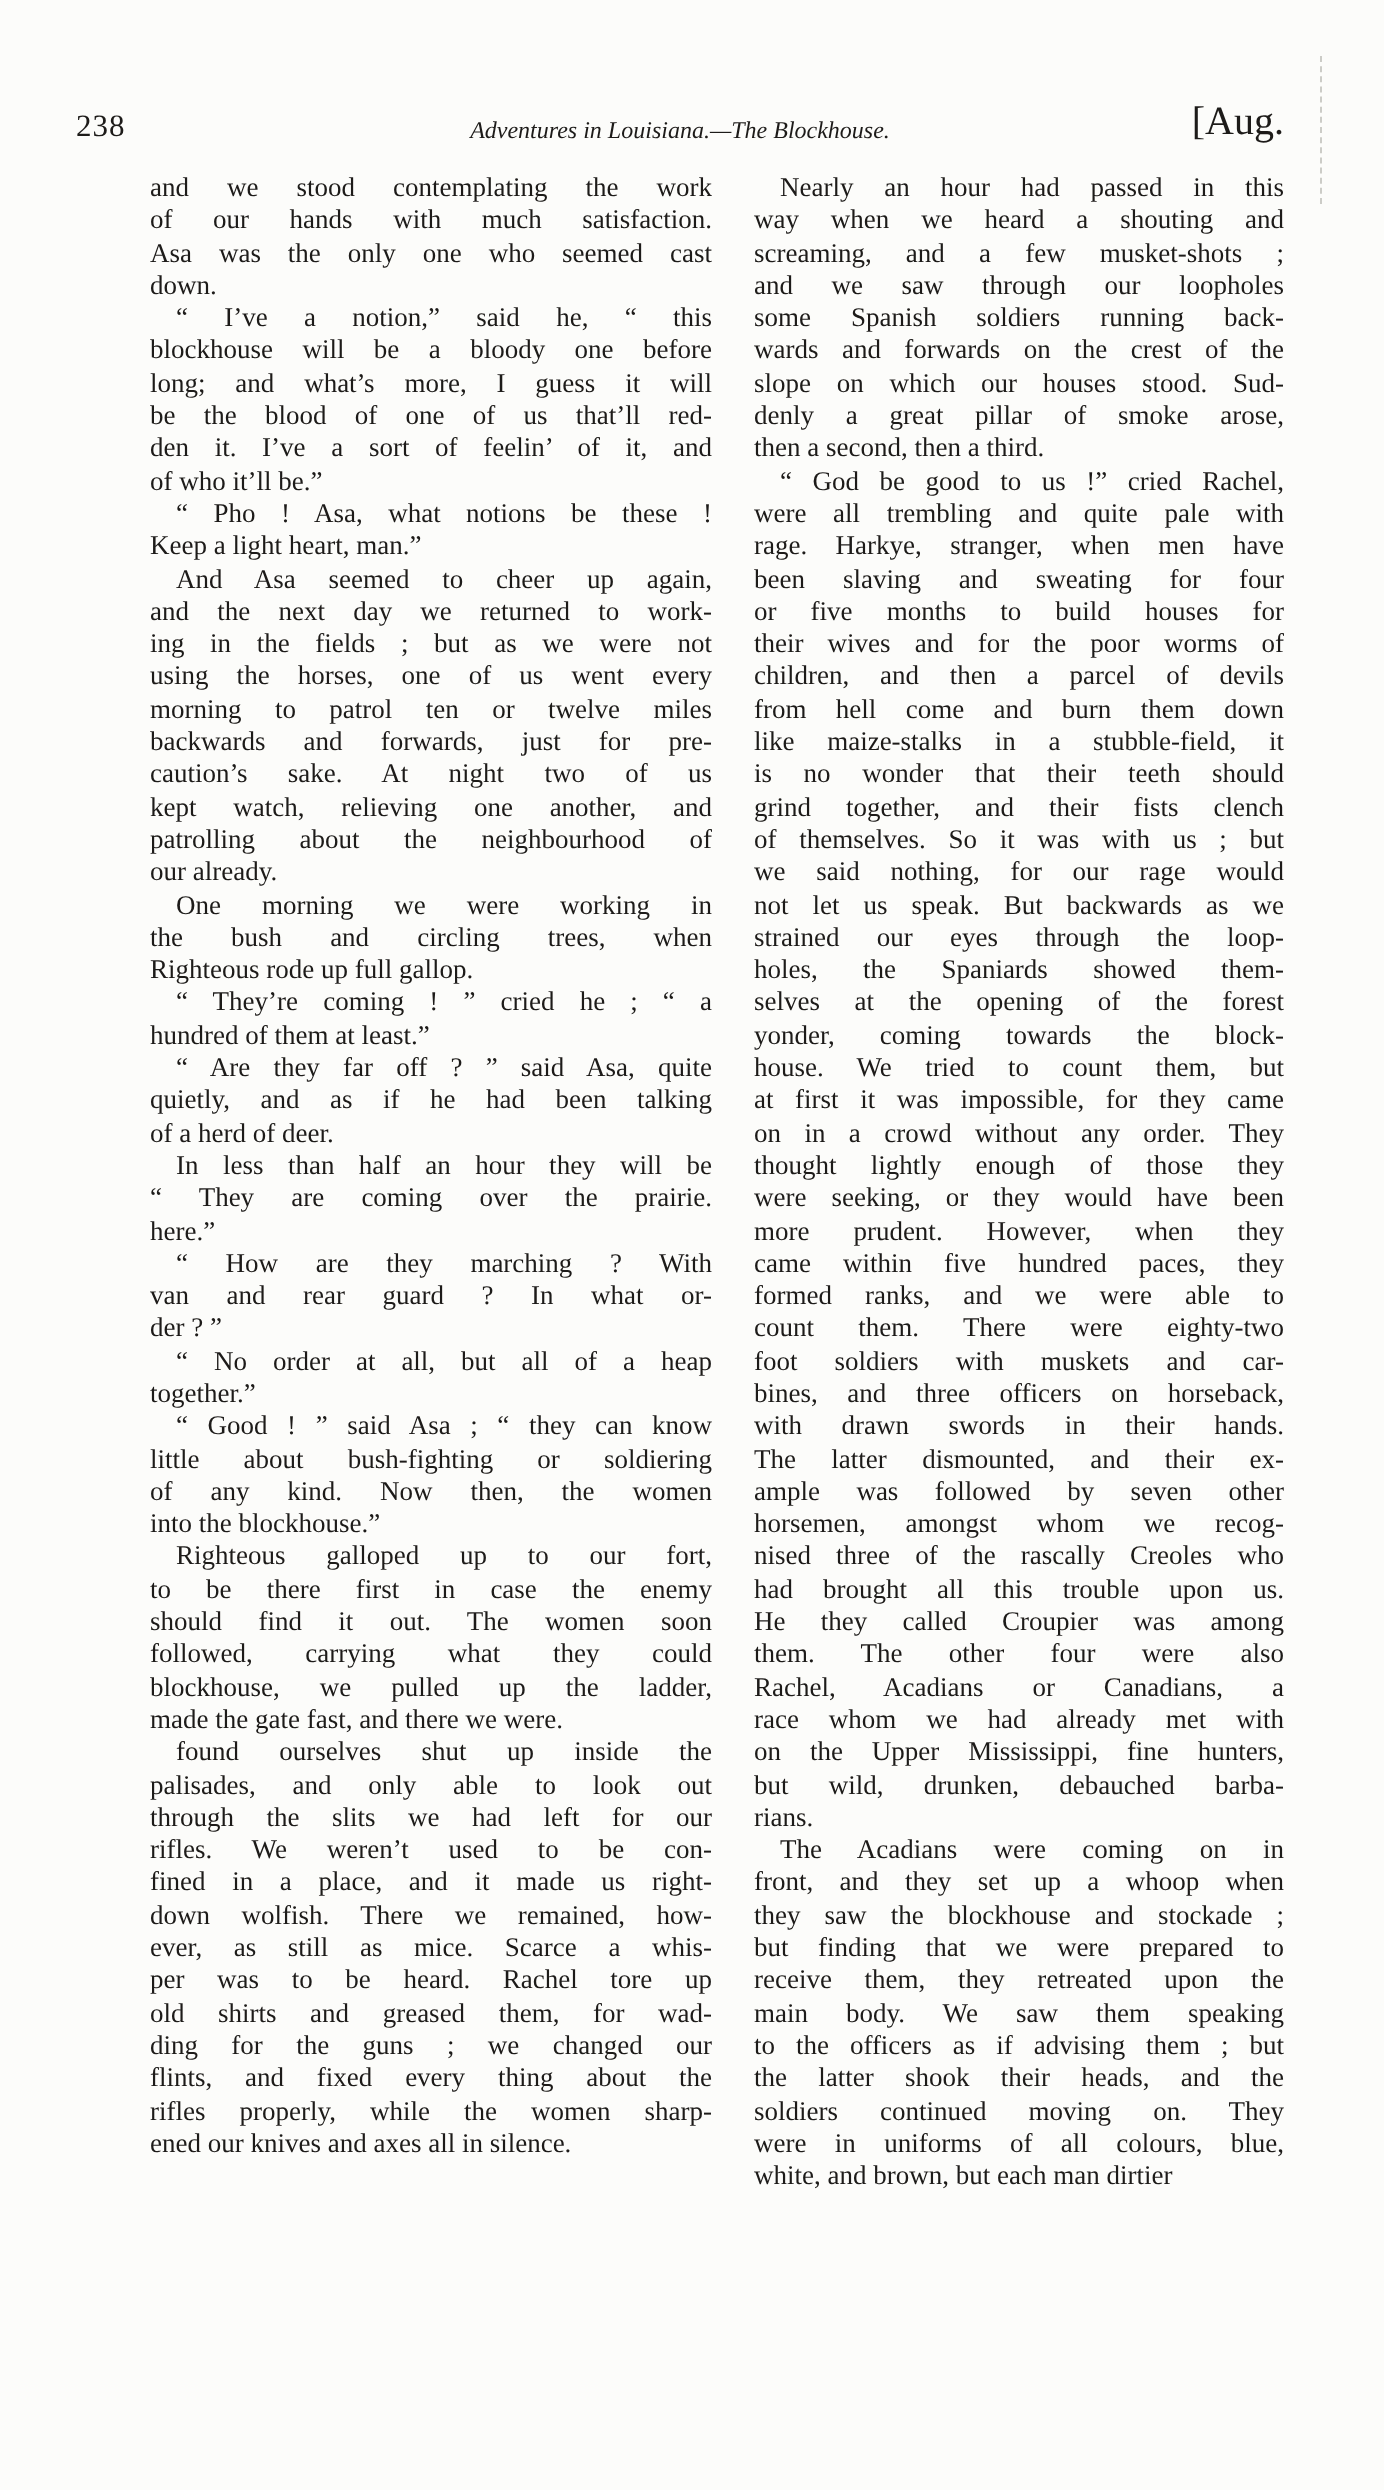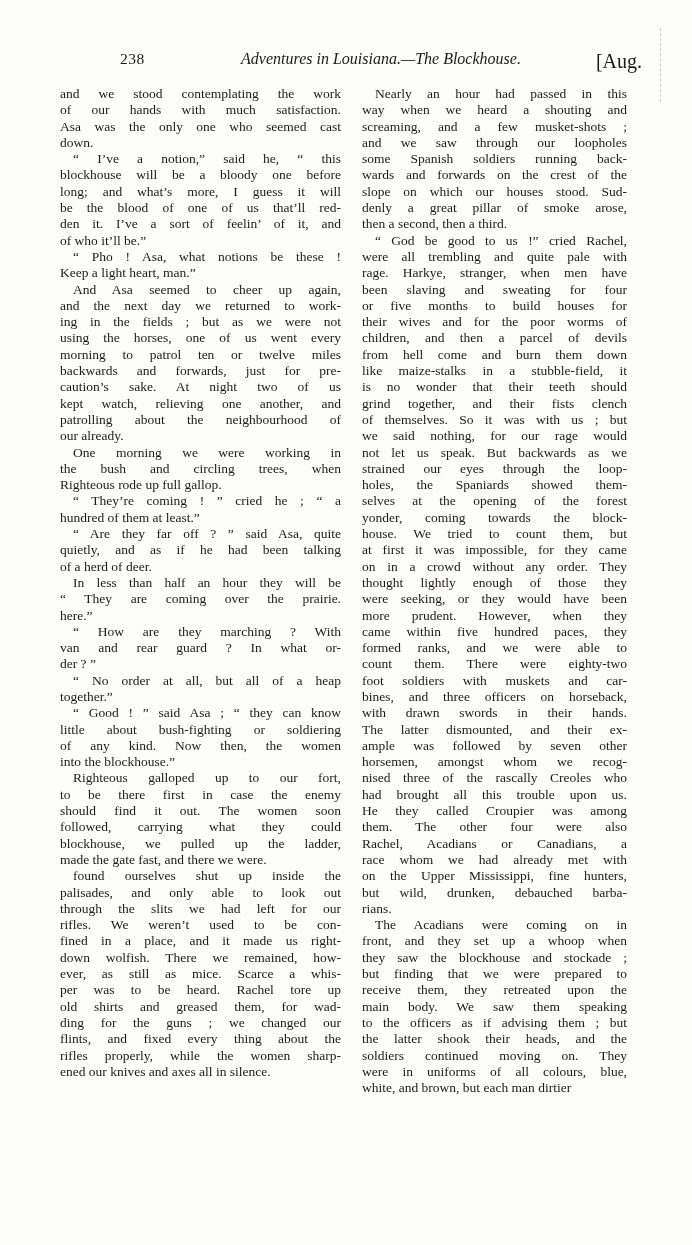--- a/index.html
+++ b/index.html
@@ -12,43 +12,43 @@
     height: 1245px;
     background: #fcfcfa;
     position: relative;
     overflow: hidden;
     font-family: "Liberation Serif", "DejaVu Serif", serif;
     color: #1d1b19;
     box-sizing: border-box;
   }
   .header {
     display: flex;
-    align-items: flex-start;
-    padding: 50px 50px 0 120px;
+    align-items: flex-end;
+    padding: 50px 50px 0 38px;
   }
   .page-number {
     font-size: 15.5px;
     letter-spacing: 0.5px;
     width: 90px;
   }
   .running-title {
     flex: 1;
     text-align: center;
     font-style: italic;
-    font-size: 16px;
+    font-size: 12px;
     white-space: nowrap;
   }
   .issue-label {
     width: 90px;
     text-align: right;
     font-size: 20px;
   }
   .columns {
     display: flex;
-    padding: 13px 50px 0 60px;
+    padding: 13px 50px 0 75px;
     gap: 21px;
   }
   .col-left  { width: 281px; }
   .col-right { width: 265px; }
   .line {
     font-size: 13.5px;
     line-height: 16.3px;
     text-align: justify;
     text-align-last: justify;
   }

